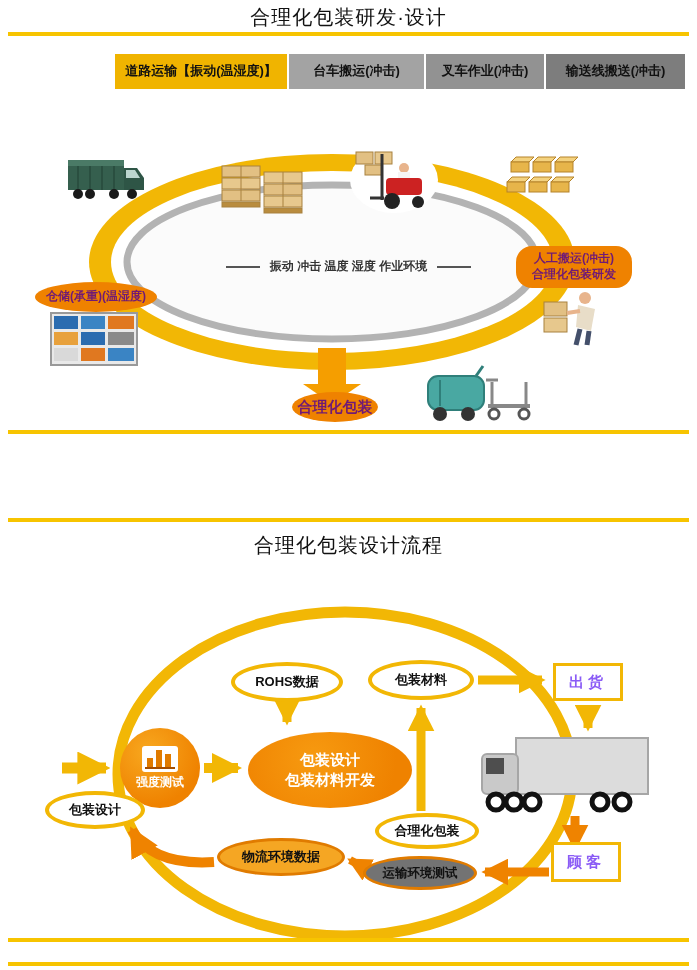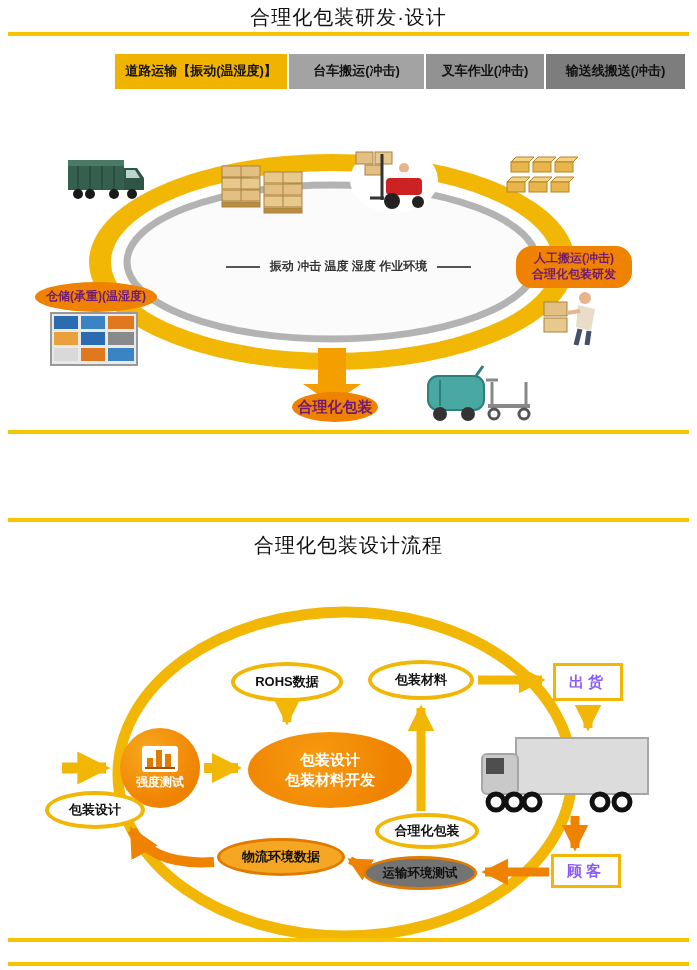--- a/index.html
+++ b/index.html
@@ -75,21 +75,21 @@
               position:absolute}
   #n-strength .lbl{color:#fff;font-size:12px;font-weight:bold}
 
   #n-center{left:248px;top:166px;width:164px;height:76px;border-radius:50%;
             background:radial-gradient(circle at 40% 35%,#f79a10,#ef8200 75%);
             display:flex;flex-direction:column;align-items:center;justify-content:center;
             color:#fff;font-size:15px;font-weight:bold;line-height:1.35;position:absolute}
 
   #n-logistics{left:217px;top:272px;width:128px;height:38px;background:#f5a623;border:3px solid #e07b00;font-size:13px}
   #n-transport{left:363px;top:290px;width:114px;height:34px;background:#737373;border:3px solid #e07b00;font-size:12.5px}
-  #n-customer{left:551px;top:288px;width:70px;height:34px}
+  #n-customer{left:551px;top:276px;width:70px;height:40px}
 </style>
 </head>
 <body>
 
 <div class="page">
 
   <div class="big-title" id="s1-title">合理化包装研发·设计</div>
   <div class="divider" id="dv-top"></div>
 
   <div class="tab" id="tab1">道路运输【振动(温湿度)】</div>

